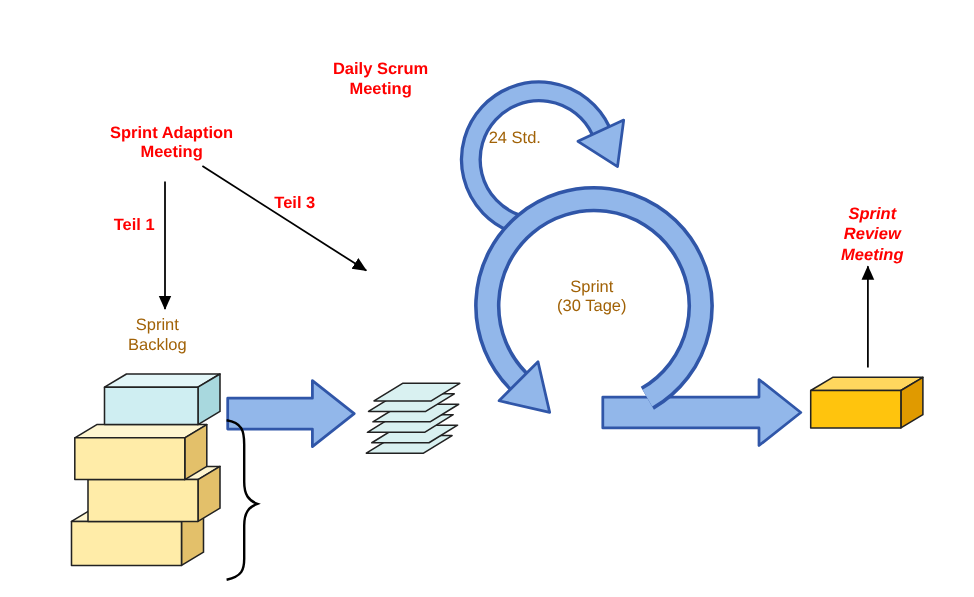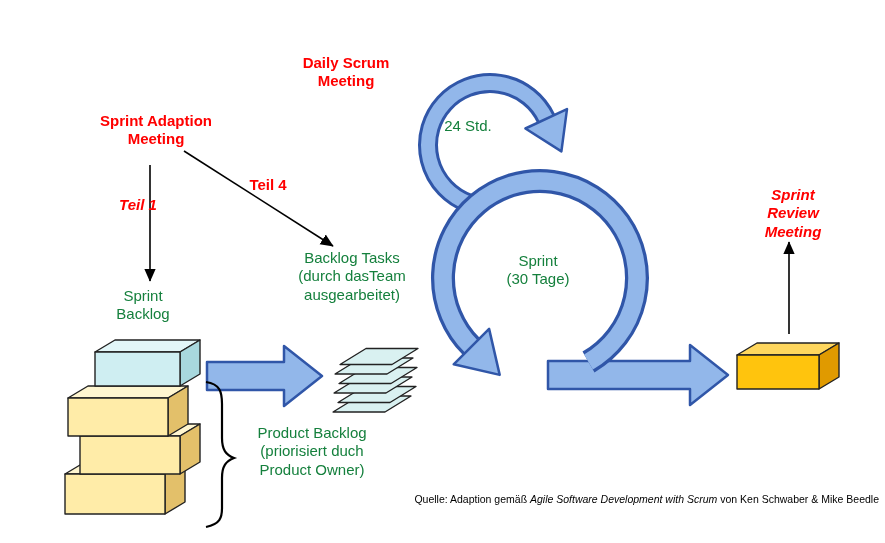--- a/index.html
+++ b/index.html
@@ -16,21 +16,21 @@
     left: 0; top: 0;
     width: 885px; height: 543px;
   }
   .lbl {
     position: absolute;
     transform: translateX(-50%);
     text-align: center;
     white-space: pre-line;
     line-height: 1.22;
     font-size: 15px;
-    color: #15803d;
+    color: #a16207;
   }
   .red {
     color: var(--highlight-text, #ff0000);
     font-weight: bold;
   }
   .source-line {
     position: absolute;
     right: 6px;
     top: 493px;
     font-size: 10.5px;
@@ -148,41 +148,32 @@
       <rect class="outline orange-front" x="737" y="355" width="82" height="34"></rect>
     </g>
   </svg>
 
   <div class="lbl red" style="left:346px; top:54px;">Daily Scrum
 Meeting</div>
 
   <div class="lbl red" style="left:156px; top:112px;">Sprint Adaption
 Meeting</div>
 
-  <div class="lbl red" style="left:138px; top:196px;font-style:italic;">Teil 1</div>
+  <div class="lbl red" style="left:122px; top:196px;">Teil 1</div>
 
-  <div class="lbl red" style="left:268px; top:176px;">Teil 4</div>
+  <div class="lbl red" style="left:268px; top:176px;">Teil 3</div>
 
   <div class="lbl" style="left:468px; top:117px;">24 Std.</div>
 
   <div class="lbl" style="left:538px; top:252px;">Sprint
 (30 Tage)</div>
 
   <div class="lbl red" style="left:793px; top:186px;font-style:italic;">Sprint Review
 Meeting</div>
 
   <div class="lbl" style="left:143px; top:287px;">Sprint
 Backlog</div>
 
-  <div class="lbl" style="left:352px; top:249px;">Backlog Tasks
-(durch dasTeam
-ausgearbeitet)</div>
-
-  <div class="lbl" style="left:312px; top:424px;">Product Backlog
-(priorisiert duch
-Product Owner)</div>
 
 
-  <div class="source-line">
-    <span>Quelle: Adaption gemäß </span><span class="it">Agile Software Development with Scrum</span><span> von Ken Schwaber &amp; Mike Beedle</span>
-  </div>
+
 
 </div>
 
 </body></html>

